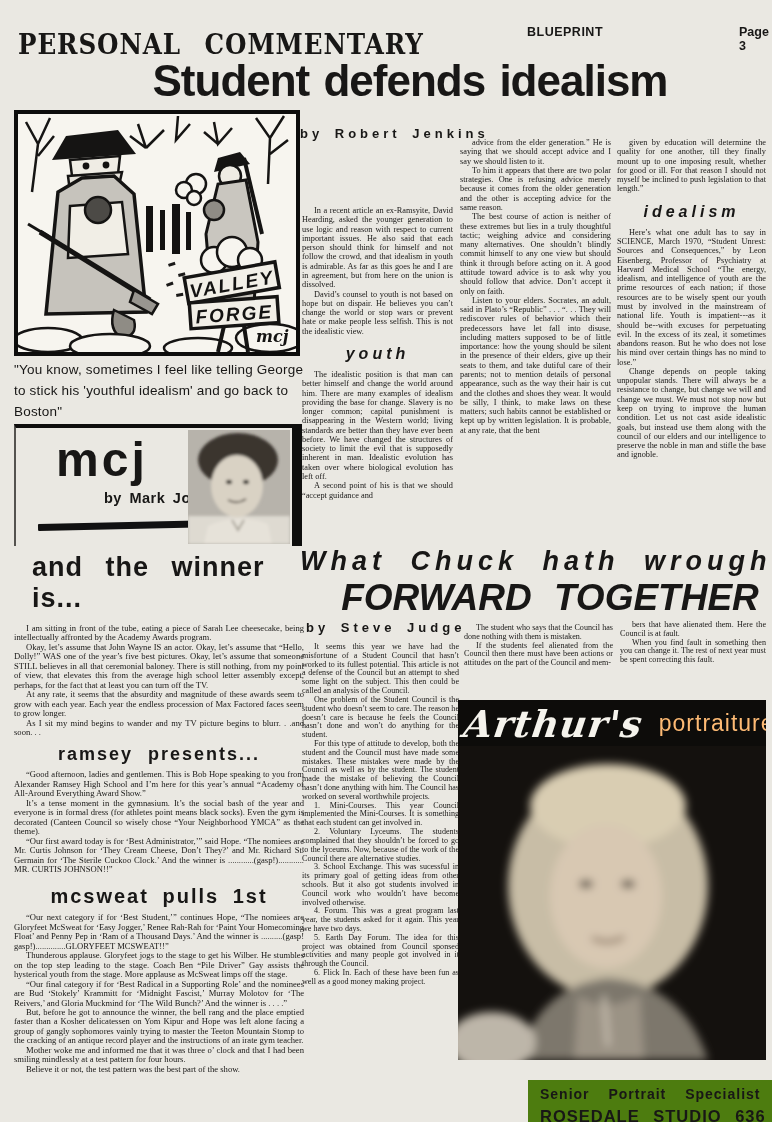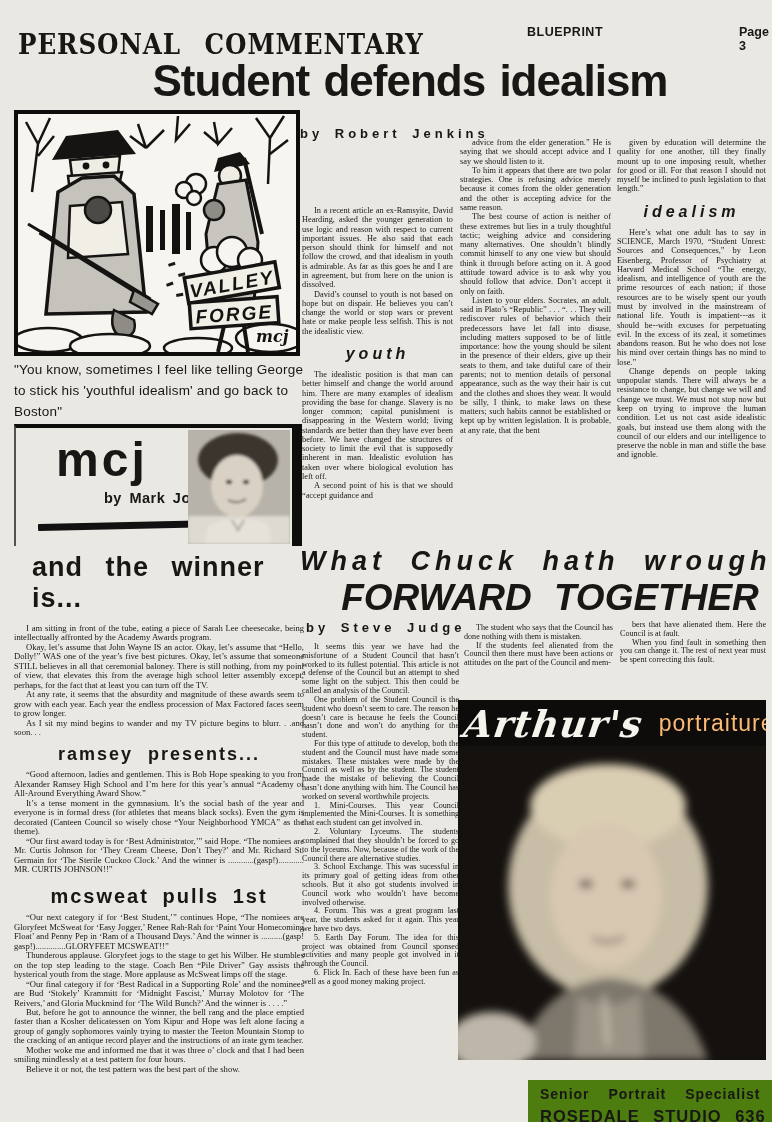--- a/index.html
+++ b/index.html
@@ -185,21 +185,21 @@
     <div class="winner-headline">and the winner is...</div>
     <div class="bodytext">
       <p>I am sitting in front of the tube, eating a piece of Sarah Lee cheesecake, being intellectually affronted by the Academy Awards program.</p>
       <p>Okay, let’s assume that John Wayne IS an actor. Okay, let’s assume that “Hello, Dolly!” WAS one of the year’s five best pictures. Okay, let’s assume that someone STILL believes in all that ceremonial baloney. There is still nothing, from my point of view, that elevates this from the average high school letter assembly except, perhaps, for the fact that at least you can turn off the TV.</p>
       <p>At any rate, it seems that the absurdity and magnitude of these awards seem to grow with each year. Each year the endless procession of Max Factored faces seem to grow longer.</p>
       <p>As I sit my mind begins to wander and my TV picture begins to blurr. . .and soon. . .</p>
     </div>
     <div class="mid-subhead">ramsey presents...</div>
     <div class="bodytext">
       <p>“Good afternoon, ladies and gentlemen. This is Bob Hope speaking to you from Alexander Ramsey High School and I’m here for this year’s annual “Academy of All-Around Everything Award Show.”</p>
-      <p>It’s a tense moment in the gymnasium. It’s the social bash of the year and everyone is in formal dress (for athletes that means black socks). Even the gym is decorated (Canteen Council so wisely chose “Your Neighborhood YMCA” as the theme).</p>
+      <p>It’s a tense moment in the gymnasium. It’s the social bash of the year and everyone is in formal dress (for athletes point means black socks). Even the gym is decorated (Canteen Council so wisely chose “Your Neighborhood YMCA” as the theme).</p>
       <p>“Our first award today is for ‘Best Administrator,’” said Hope. “The nomiees are Mr. Curtis Johnson for ‘They Cream Cheese, Don’t They?’ and Mr. Richard St. Germain for ‘The Sterile Cuckoo Clock.’ And the winner is ............(gasp!)............ MR. CURTIS JOHNSON!!”</p>
     </div>
     <div class="mid-subhead2">mcsweat pulls 1st</div>
     <div class="bodytext">
       <p>“Our next category if for ‘Best Student,’” continues Hope, “The nomiees are Gloryfeet McSweat for ‘Easy Jogger,’ Renee Rah-Rah for ‘Paint Your Homecoming Float’ and Penny Pep in ‘Ram of a Thousand Days.’ And the winner is ..........(gasp! gasp!)..............GLORYFEET MCSWEAT!!”</p>
       <p>Thunderous applause. Gloryfeet jogs to the stage to get his Wilber. He stumbles on the top step leading to the stage. Coach Ben “Pile Driver” Gay assists the hysterical youth from the stage. More applause as McSweat limps off the stage.</p>
       <p>“Our final category if for ‘Best Radical in a Supporting Role’ and the nominees are Bud ‘Stokely’ Krammitt for ‘Midnight Fascist,’ Murray Molotov for ‘The Reivers,’ and Gloria Muckmind for ‘The Wild Bunch?’ And the winner is . . . .”</p>
       <p>But, before he got to announce the winner, the bell rang and the place emptied faster than a Kosher delicatessen on Yom Kipur and Hope was left alone facing a group of gangly sophomores vainly trying to master the Teeton Mountain Stomp to the cracking of an antique record player and the instructions of an irate gym teacher.</p>
       <p>Mother woke me and informed me that it was three o’ clock and that I had been smiling mindlessly at a test pattern for four hours.</p>
       <p>Believe it or not, the test pattern was the best part of the show.</p>

